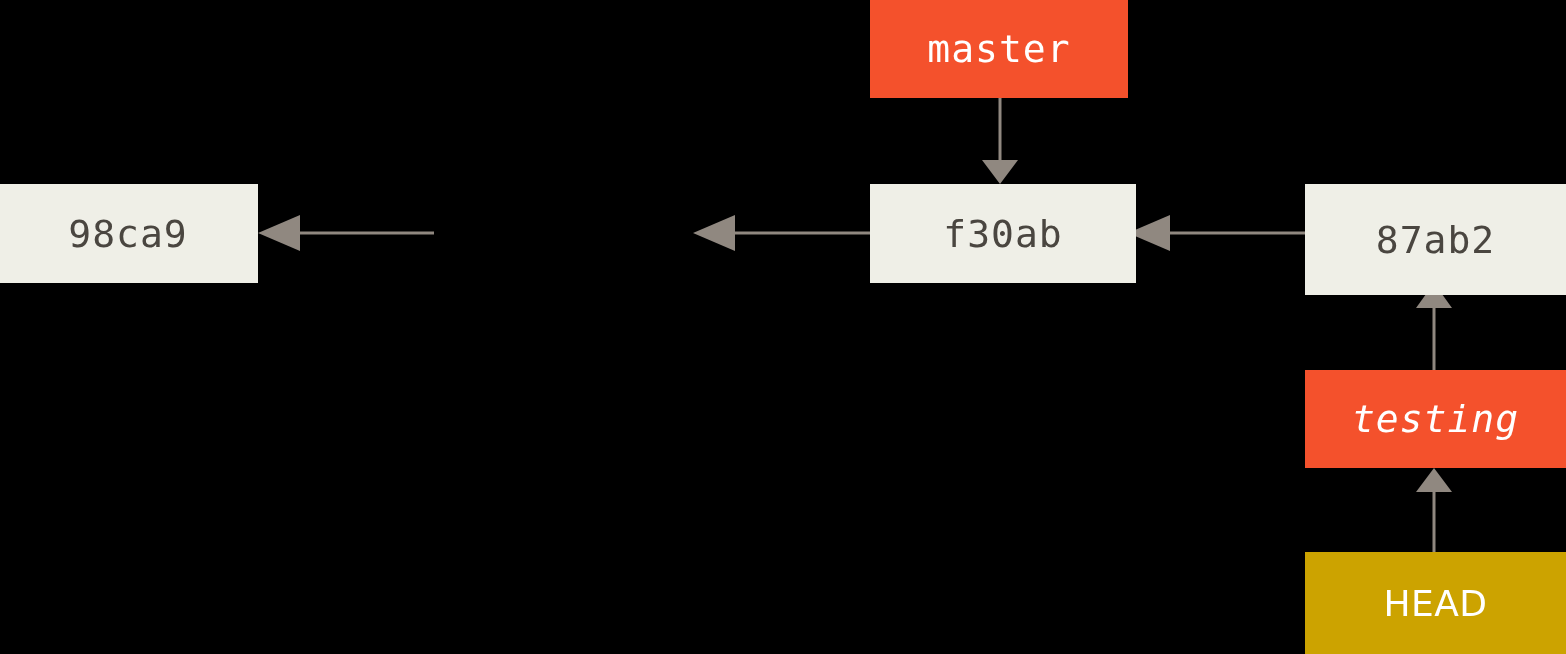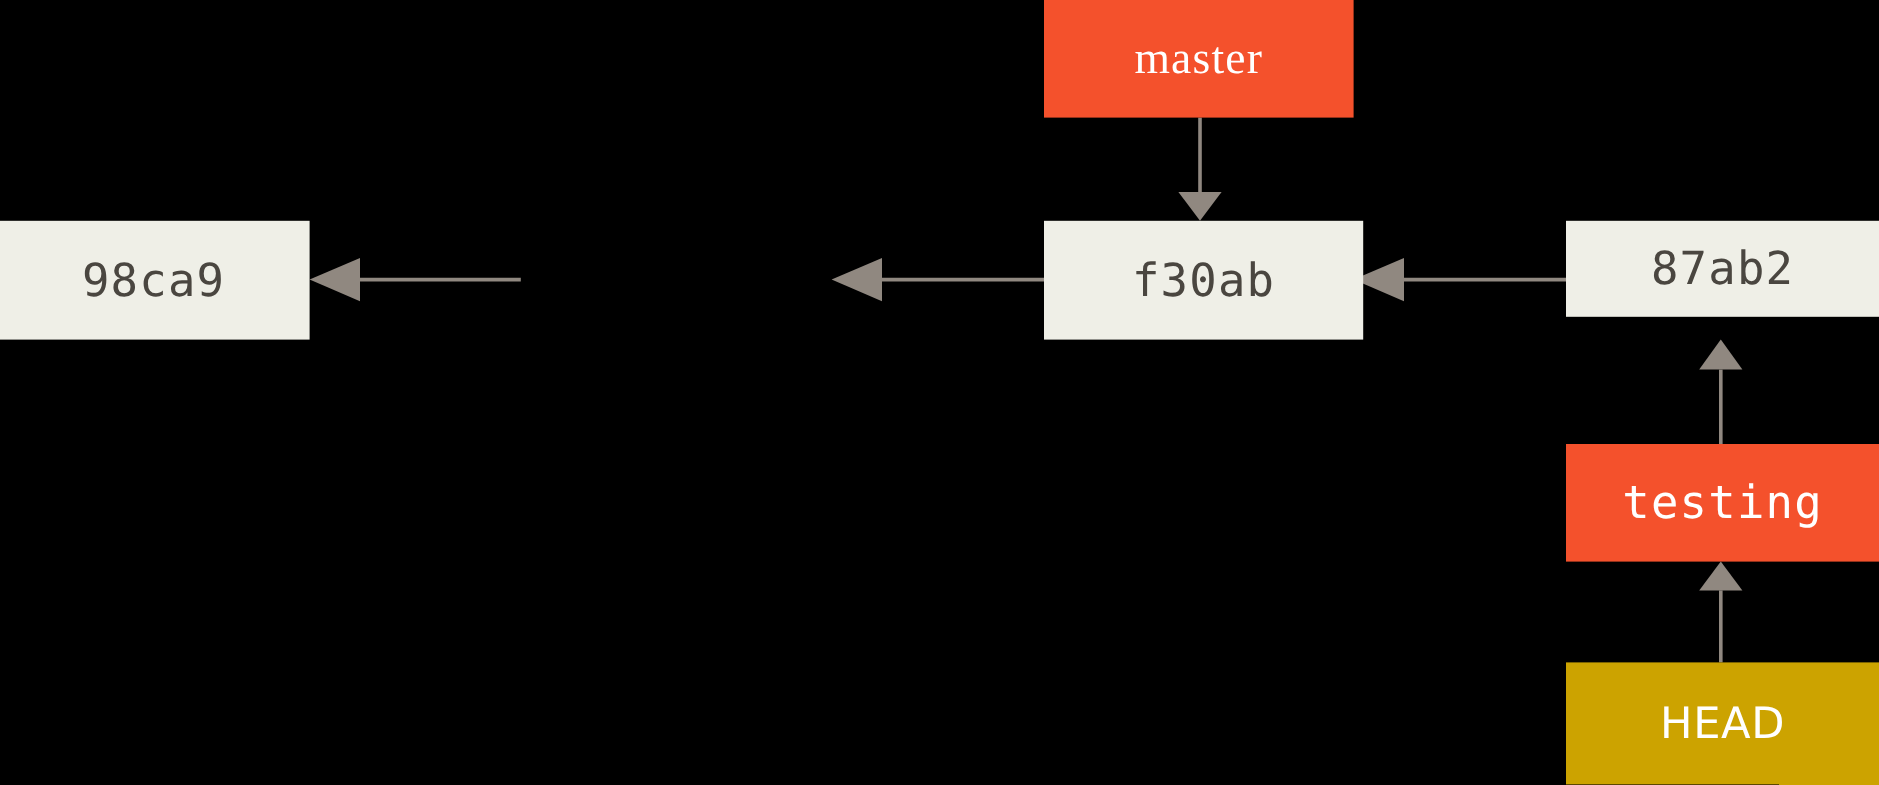--- a/index.html
+++ b/index.html
@@ -89,38 +89,38 @@
       <line x1="1434" y1="370" x2="1434" y2="308" stroke="#908880" stroke-width="3"></line>
       <polygon points="1434,283 1416,308 1452,308" fill="#908880"></polygon>
     </g>
 
     <g>
       <line x1="1434" y1="552" x2="1434" y2="492" stroke="#908880" stroke-width="3"></line>
       <polygon points="1434,468 1416,492 1452,492" fill="#908880"></polygon>
     </g>
   </svg>
 
-  <div class="node branch-node" style="left:870px; top:0px; width:258px; height:98px;font-family:Liberation Serif, serif;">
+  <div class="node branch-node" style="left:870px; top:0px; width:258px; height:98px;">
     <span>master</span>
   </div>
 
   <div class="node commit-node" style="left:-2px; top:184px; width:260px; height:99px;">
     <span>98ca9</span>
   </div>
 
 
   <div class="node commit-node" style="left:870px; top:184px; width:266px; height:99px;">
     <span>f30ab</span>
   </div>
 
-  <div class="node commit-node" style="left:1305px; top:184px; width:261px; height:80px;">
+  <div class="node commit-node" style="left:1305px; top:184px; width:261px; height:111px;">
     <span>87ab2</span>
   </div>
 
-  <div class="node branch-node" style="left:1305px; top:370px; width:261px; height:98px;">
+  <div class="node branch-node" style="left:1305px; top:370px; width:261px; height:98px;font-style:italic;">
     <span>testing</span>
   </div>
 
   <div class="node head-node" style="left:1305px; top:552px; width:261px; height:102px;">
     <span>HEAD</span>
   </div>
 
 </div>
 
 </body></html>

